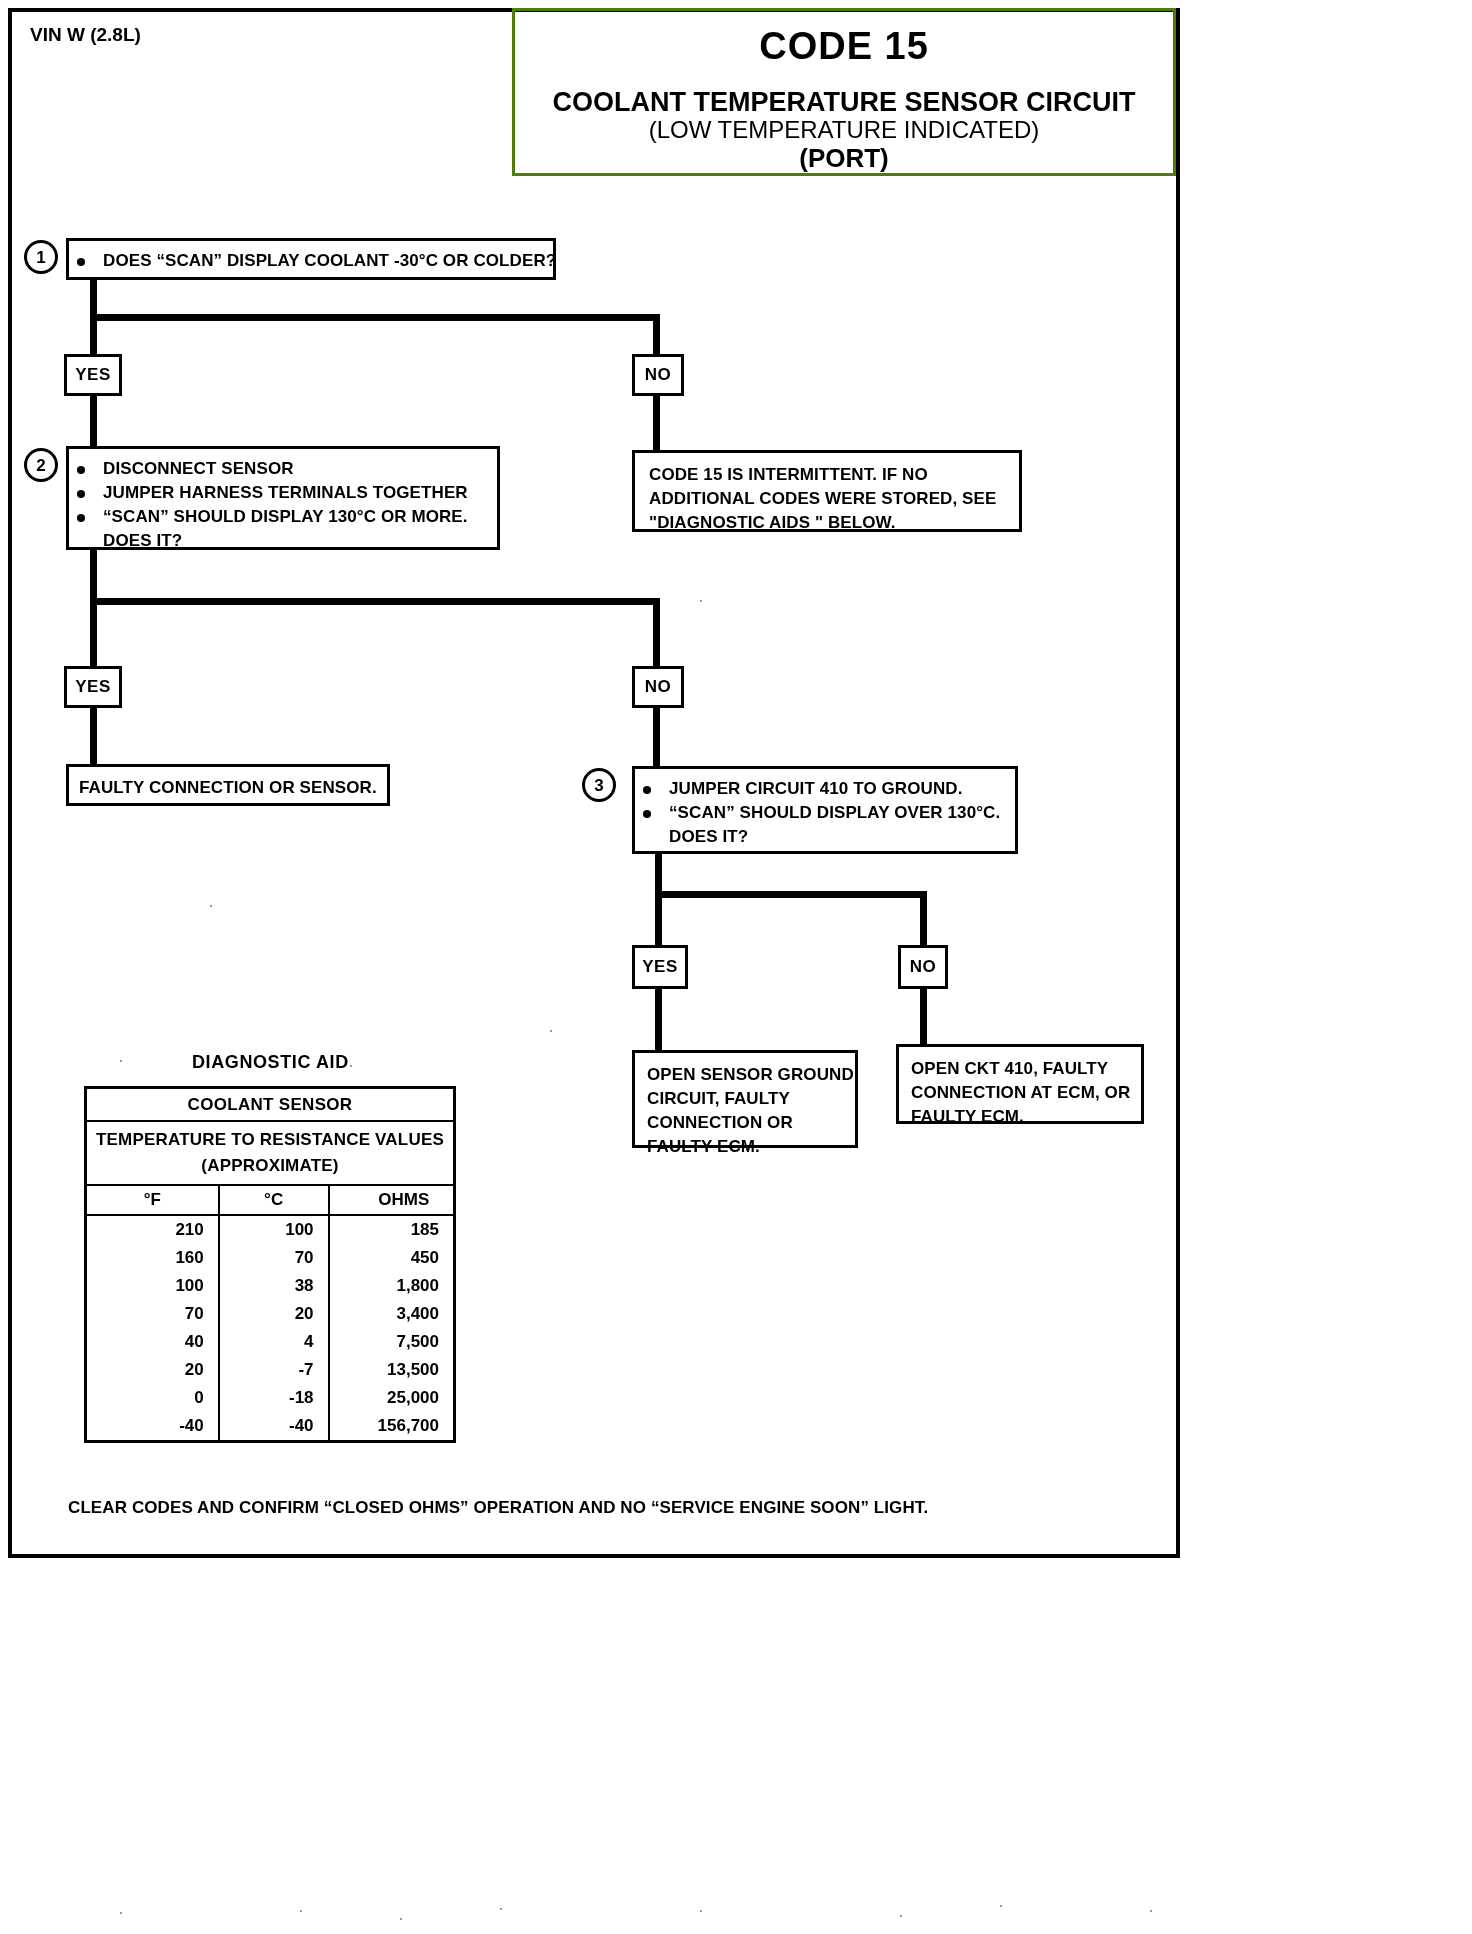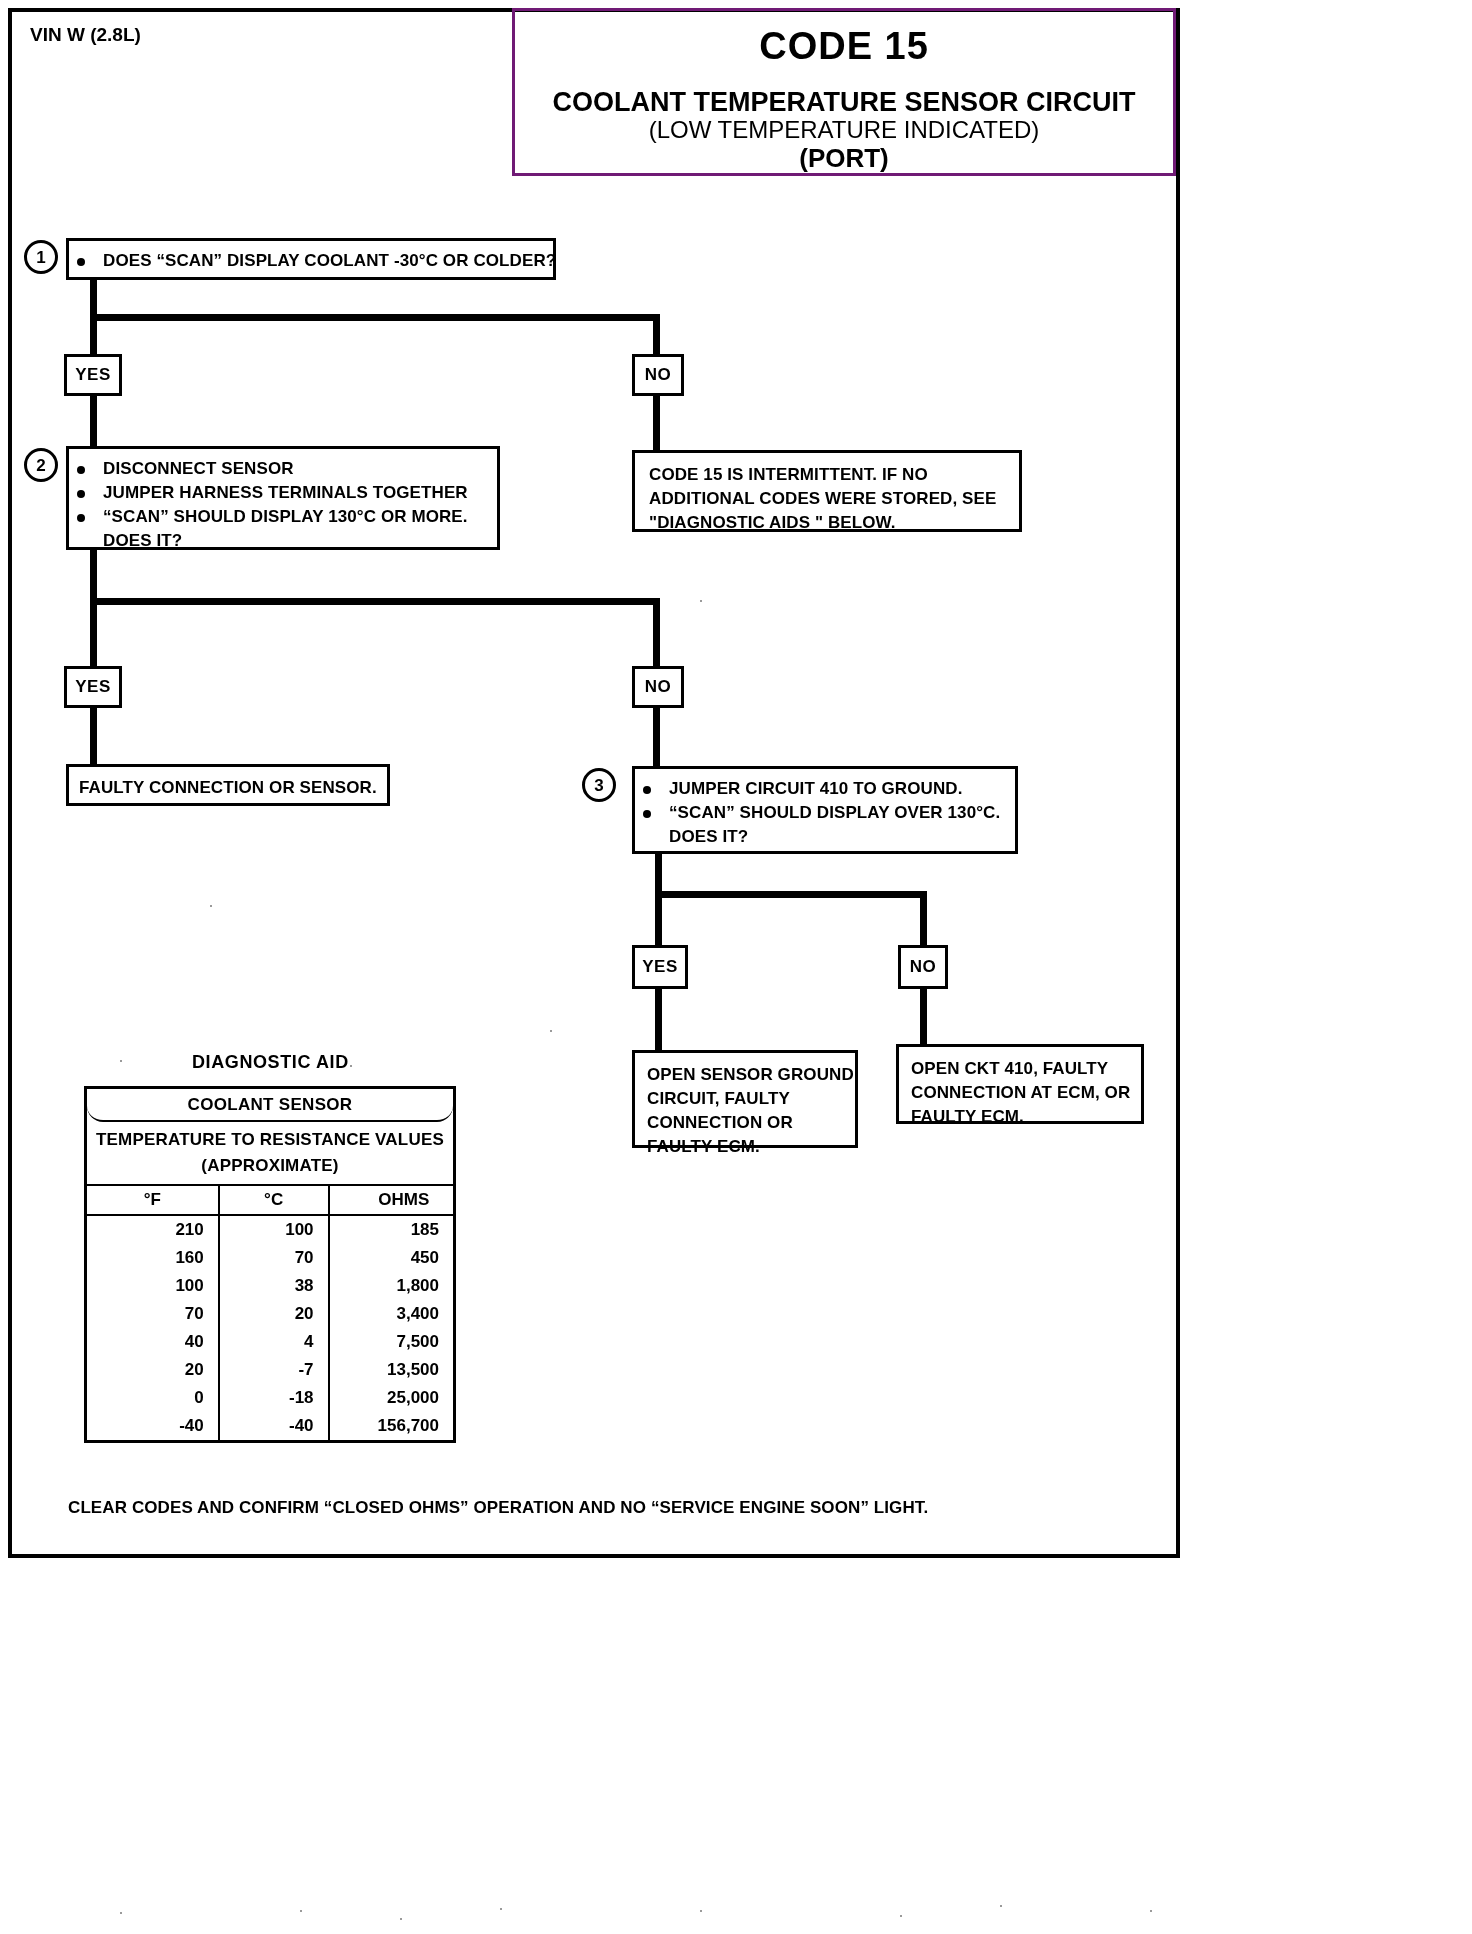--- a/index.html
+++ b/index.html
@@ -39,21 +39,21 @@
     font-weight: bold;
     letter-spacing: 0px;
     color: #000;
   }
   .title-box {
     position: absolute;
     left: 512px;
     top: 8px;
     width: 664px;
     height: 168px;
-    border: 3px solid #701a75;
+    border: 3px solid #4d7c0f;
     box-sizing: border-box;
     text-align: center;
     padding-top: 16px;
   }
   .title-code {
     font-size: 38px;
     font-weight: bold;
     letter-spacing: 1px;
     line-height: 1.05;
   }
@@ -167,21 +167,20 @@
     box-sizing: border-box;
     background: #fff;
   }
   .aid-head {
     text-align: center;
     font-size: 17px;
     font-weight: bold;
     padding: 6px 0 5px;
     border-bottom: 2px solid #000;
     letter-spacing: 0.3px;
-    border-radius: 16px;
   }
   .aid-head2 {
     text-align: center;
     font-size: 17px;
     font-weight: bold;
     padding: 5px 4px 6px;
     border-bottom: 2px solid #000;
     line-height: 1.5;
     letter-spacing: 0.2px;
   }

